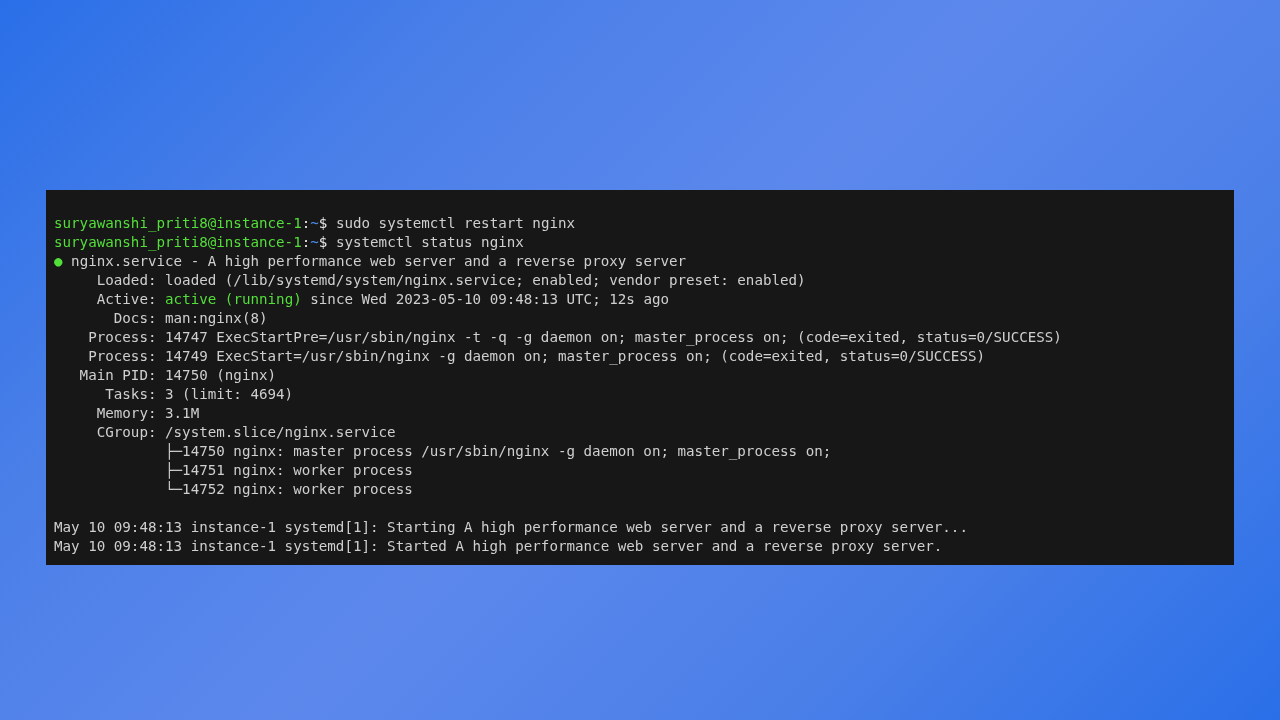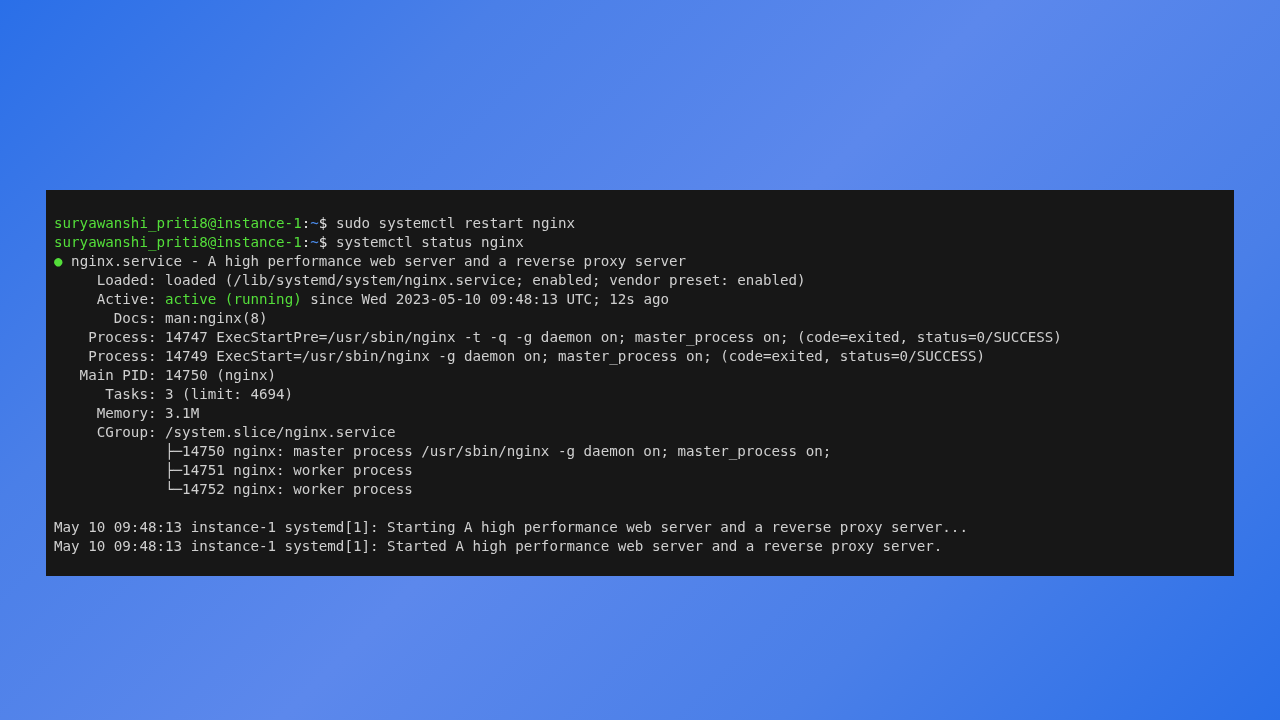--- a/index.html
+++ b/index.html
@@ -16,21 +16,21 @@
     align-items: flex-start;
     justify-content: center;
   }
   .terminal {
     margin-top: 190px;
     width: 1188px;
     background: #171717;
     color: #d0d0d0;
     font-size: 14.2px;
     line-height: 19px;
-    padding: 5px 8px 20px 8px;
+    padding: 5px 8px 9px 8px;
     white-space: pre;
     overflow: hidden;
     box-sizing: border-box;
   }
   .green { color: #54de3a; }
   .blue  { color: #4a8ae8; }
   .white { color: #e6e6e6; }
   .grey  { color: #cfcfcf; }
 </style>
 </head>

